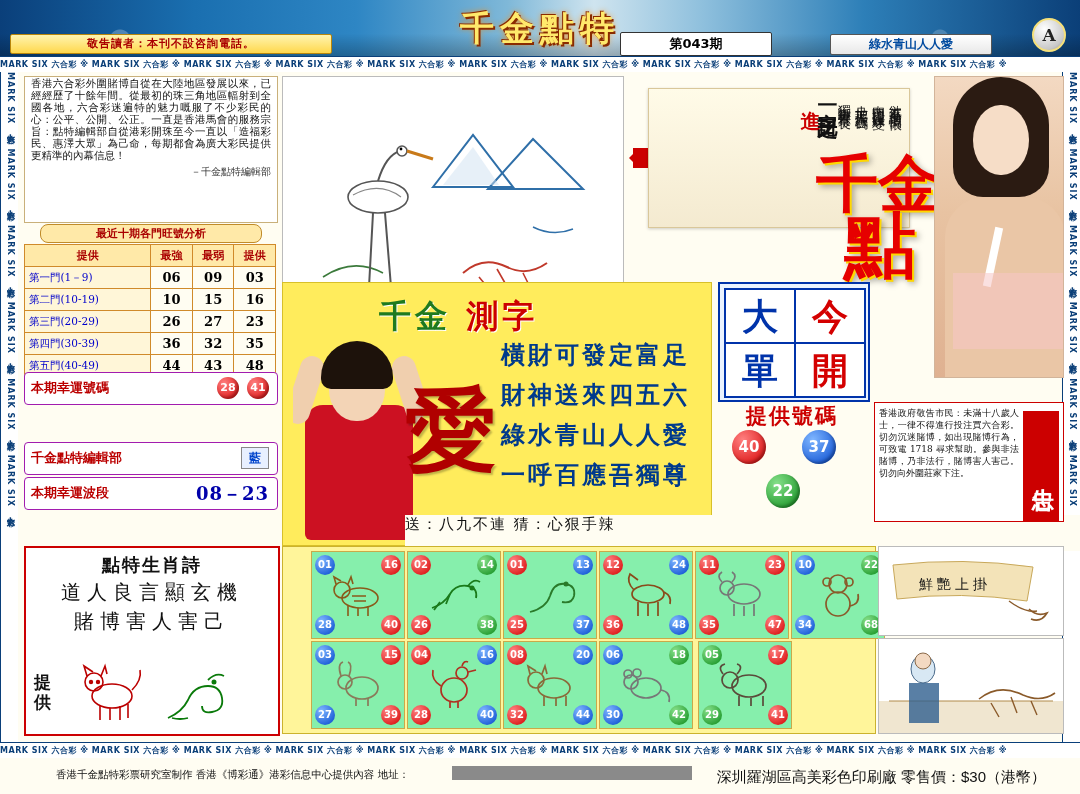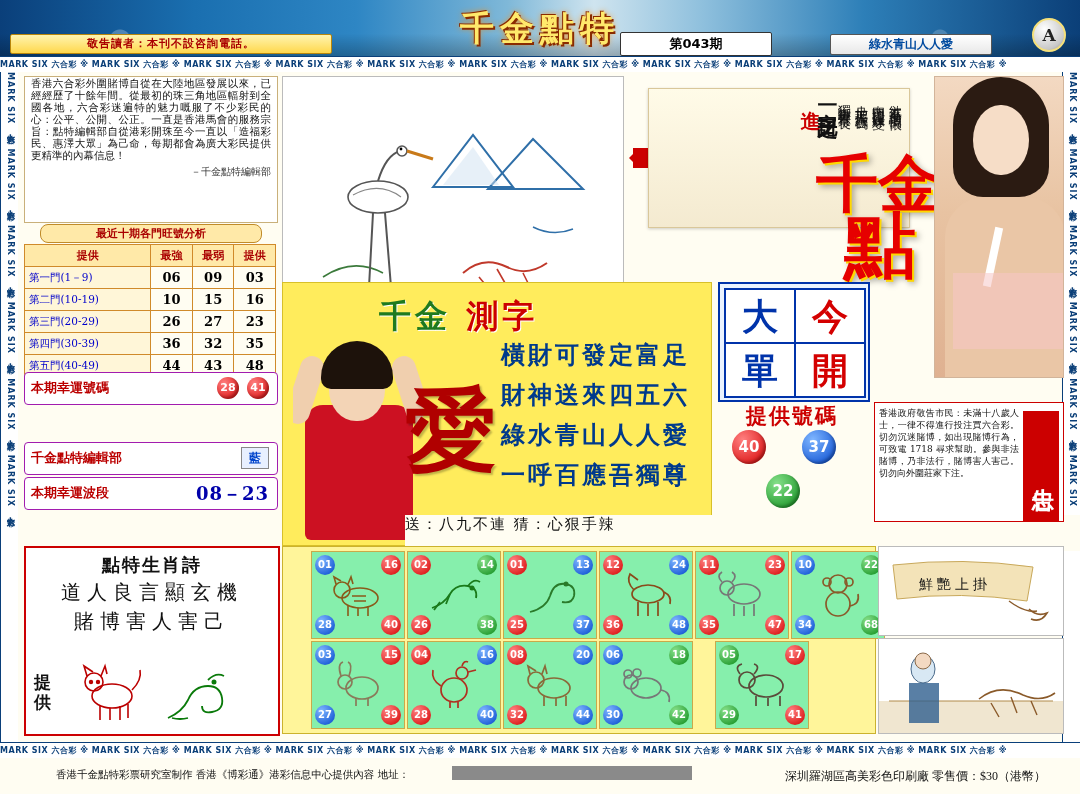--- a/index.html
+++ b/index.html
@@ -314,21 +314,21 @@
   .rb-bottom{
     position:absolute;left:860px;top:566px;width:184px;height:94px;background:#fff;border:1px solid #bbb;overflow:hidden;
   }
 
   
   .footer{
     position:absolute;left:0;top:758px;width:1080px;height:36px;background:#fffdf2;
   }
   .footer .l{position:absolute;left:56px;top:10px;font-size:10.5px;color:#111;font-family:"DejaVu Serif",serif;}
   .footer .addr-bar{position:absolute;left:452px;top:8px;width:240px;height:14px;background:#8a8a8a;}
-  .footer .r{position:absolute;right:34px;top:10px;font-size:12px;color:#111;font-family:Liberation Serif, serif;}
+  .footer .r{position:absolute;right:34px;top:10px;font-size:15px;color:#111;font-family:Liberation Sans, sans-serif;}
   .vtext{writing-mode:vertical-rl;text-orientation:upright;}
 </style>
 </head>
 <body>
 
 <div class="page">
 
   <div class="top-banner">
     <div class="skyline"></div>
     <div class="banner-title">千金點特</div>
@@ -682,21 +682,21 @@
             <g fill="none" stroke="#777" stroke-width="1.7">
               <ellipse cx="28" cy="30" rx="15" ry="10"></ellipse>
               <circle cx="13" cy="24" r="7"></circle>
               <circle cx="10" cy="16" r="4"></circle>
               <circle cx="19" cy="15" r="4"></circle>
               <path d="M43 32 q10 2 8 12"></path>
             </g>
           </svg>
       </div>
 
-      <div class="card" style="left:408px;top:94px">
+      <div class="card" style="left:391px;top:94px">
         <span class="n tl green">05</span>
         <span class="n tr red">17</span>
         <span class="n bl green">29</span>
         <span class="n br red">41</span>
         <svg class="pic" viewBox="0 0 56 52">
             <g fill="none" stroke="#5a4a3a" stroke-width="1.7">
               <ellipse cx="32" cy="28" rx="17" ry="11"></ellipse>
               <circle cx="13" cy="22" r="8"></circle>
               <path d="M6 16 q-6 -8 2 -10 M20 16 q7 -8 0 -10"></path>
               <path d="M22 38 v10 M34 40 v8 M46 38 v10"></path>

